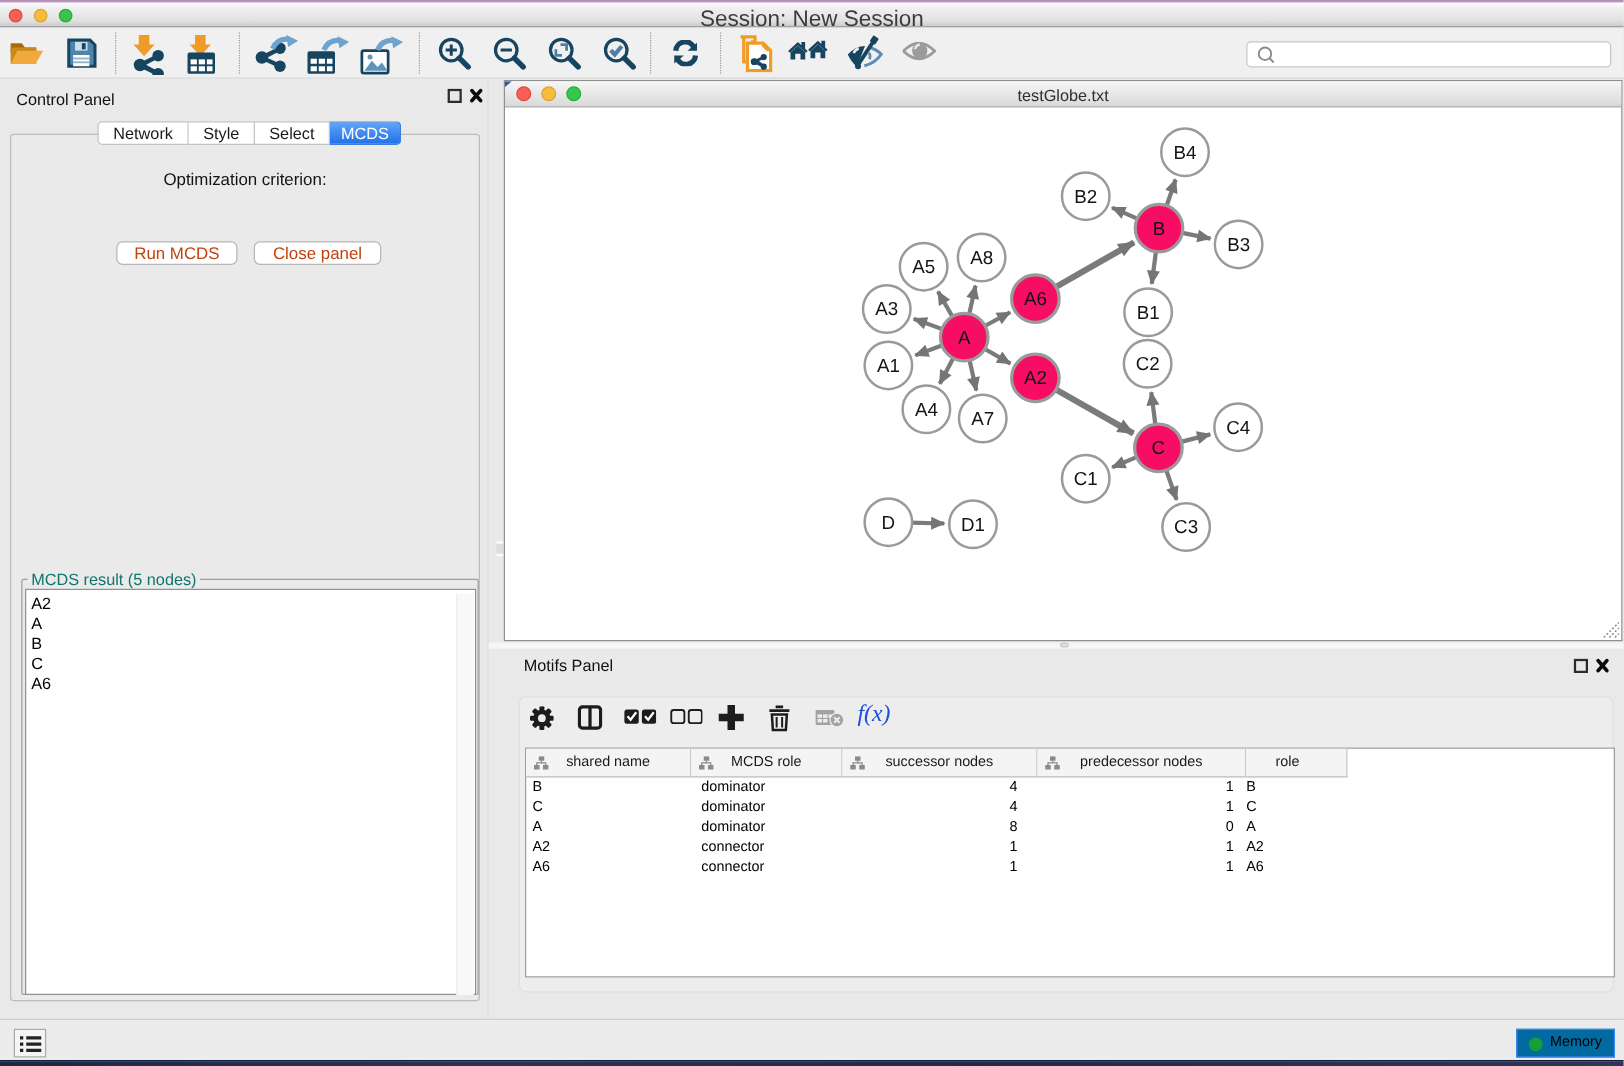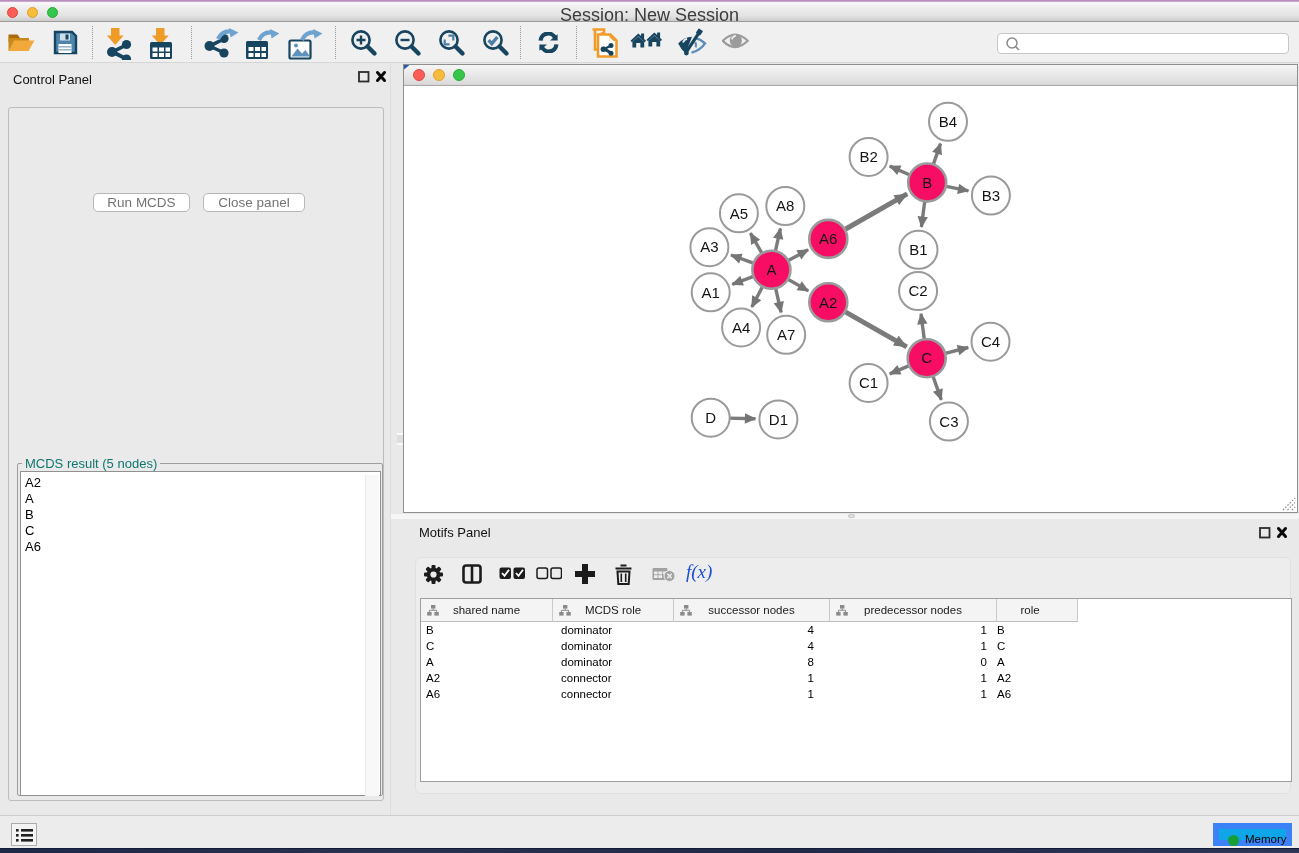--- a/index.html
+++ b/index.html
@@ -26,21 +26,21 @@
 .winbtns { position:absolute; top:7px; }
 .tabrow { position:absolute; z-index:3; display:flex; font-size:13px; color:#1a1a1a; }
 .tab { background:#fff; border:1px solid #c3c3c3; border-left:none; padding:0 0; text-align:center; line-height:17px; height:19px; }
 .tab:first-child { border-left:1px solid #c3c3c3; border-radius:4px 0 0 4px; }
 .tab:last-child { border-radius:0 4px 4px 0; }
 .tab.sel { background:linear-gradient(#60a5f7,#2271e9); color:#fff; border-color:#3a7fe0; }
 #cp-inner { position:absolute; left:8px; top:44px; width:376px; height:694px; border:1px solid #bdbdbd; border-radius:3px; background:#eaeaea; }
 #optlabel { position:absolute; left:0; width:100%; top:28px; text-align:center; font-size:13.5px; color:#141414; }
 #dropdown { position:absolute; left:36px; top:51px; width:311px; height:22px; background:#fff; border:1px solid #b7b7b7; border-radius:5px; font-size:13.5px; color:#141414; line-height:19px; padding-left:12px; }
 #spinner { position:absolute; right:-1px; top:-1px; width:22px; height:22px; border-radius:0 5px 5px 0; background:linear-gradient(#6aacf8,#2a71e9); }
-.btn { position:absolute; height:19px; background:#fff; border:1px solid #b7b7b7; border-radius:5px; font-size:13.5px; color:#737373; text-align:center; line-height:17px; }
+.btn { position:absolute; height:19px; background:#fff; border:1px solid #b7b7b7; border-radius:5px; font-size:13.5px; color:#c2410c; text-align:center; line-height:17px; }
 #grpbox { position:absolute; left:8px; top:355px; width:366px; height:333px; border:1px solid #9d9d9d; border-radius:2px; }
 #grpbox .legend { position:absolute; left:4px; top:-8px; background:#eaeaea; padding:0 3px; font-size:13px; color:#0f766e; }
 #mcdslist { position:absolute; left:2px; top:7px; width:361px; height:325px; background:#fff; border:1px solid #919191; font-size:13px; color:#000; }
 #mcdslist .items { position:absolute; left:4px; top:3px; line-height:16px; }
 #mcdslist .sbar { position:absolute; right:1px; top:3px; width:14px; height:321px; background:#f8f8f8; border-left:1px solid #ececec; }
 
 
 #netwin { position:absolute; left:403px; top:64px; width:895px; height:449px; background:#fff; border:1px solid #8f8f8f; }
 #nettitle { position:absolute; left:0; top:0; width:100%; height:21px;
   background:linear-gradient(#f6f6f6,#dcdcdc 90%, #d4d4d4); border-bottom:1px solid #a9a9a9; }
@@ -61,21 +61,21 @@
 .hicon { position:absolute; left:6px; top:6px; }
 .trow { position:absolute; font-size:11.5px; color:#000; height:16px; line-height:16px; }
 .tc { position:absolute; }
 #btabs { position:absolute; left:272px; top:272px; display:flex; font-size:13px; color:#1a1a1a; }
 #btabs .tab { height:19px; }
 #btabs .tab.sel { background:linear-gradient(#60a5f7,#2271e9); color:#fff; border-color:#3a7fe0; }
 
 
 #statusbar { position:absolute; left:0; top:815px; width:1299px; height:33px; background:#ececec; border-top:1px solid #cecece; }
 #listbtn { position:absolute; left:11px; top:7px; width:26px; height:23px; background:#f4f4f4; border:1px solid #ababab; }
-#membtn { position:absolute; right:7px; top:7px; width:79px; height:23px; background:#0ea5e9; border:6px solid #3b82f6; font-size:11.5px; color:#000; }
+#membtn { position:absolute; right:7px; top:7px; width:79px; height:23px; background:#0369a1; border:1px solid #3b82f6; font-size:11.5px; color:#000; }
 #membtn .dot { position:absolute; left:9px; top:6px; width:11px; height:11px; border-radius:50%; background:#169f37; }
 #membtn .txt { position:absolute; left:26px; top:4px; }
 #darkstrip { position:absolute; left:0; top:848px; width:1299px; height:5px; background:linear-gradient(90deg,#1d2746,#2a3254 30%,#20294a 60%,#2d3658); border-top:1px solid #131b36; }
 </style></head>
 <body>
 
 <div id="titlebar">
   <div class="tl r"></div>
     <div class="tl y"></div>
     <div class="tl g"></div>
@@ -234,21 +234,28 @@
       </svg>
     </div>
 </div>
 
 <div id="cpanel">
   <div class="head">Control Panel</div>
   <svg class="winbtns" width="32" height="14" style="left:357px">
     <rect x="2" y="2" width="9.5" height="9.5" fill="none" stroke="#2b2b2b" stroke-width="1.8"></rect>
     <path d="M20.5 2.5 L27.5 10.5 M27.5 2.5 L20.5 10.5" stroke="#0a0a0a" stroke-width="3" stroke-linecap="round"></path>
   </svg>
+  <div class="tabrow" style="left:78px; top:34px;">
+    <div class="tab" style="width:73px">Network</div>
+    <div class="tab" style="width:53px">Style</div>
+    <div class="tab" style="width:60px">Select</div>
+    <div class="tab sel" style="width:57px">MCDS</div>
+  </div>
   <div id="cp-inner">
+    <div id="optlabel">Optimization criterion:</div>
     <div class="btn" style="left:84px; top:85px; width:97px;">Run MCDS</div>
     <div class="btn" style="left:194px; top:85px; width:102px;">Close panel</div>
     <div id="grpbox">
       <div class="legend">MCDS result (5 nodes)</div>
       <div id="mcdslist">
         <div class="items">A2<br>A<br>B<br>C<br>A6</div>
         <div class="sbar"></div>
       </div>
     </div>
   </div>
@@ -258,20 +265,21 @@
 <div style="position:absolute;left:848px;top:514px;width:7px;height:4px;background:#dfdfdf;border:1px solid #c8c8c8;border-radius:2px;"></div>
 <div style="position:absolute;left:397px;top:433px;width:6px;height:12px;background:#dedede;border-top:2px solid #fbfbfb;border-bottom:2px solid #fbfbfb;"></div>
 <div id="netwin">
   <svg width="6" height="5" style="position:absolute;left:0;top:0;z-index:5">
       <path d="M0 0 H5.5 L0 4.5 z" fill="#2a56ad"></path>
     </svg>
   <div id="nettitle">
     <div class="tl r"></div>
       <div class="tl y"></div>
       <div class="tl g"></div>
+    <div class="title">testGlobe.txt</div>
   </div>
   <svg id="graph" width="893" height="426">
     <defs>
       <marker id="ah" markerUnits="userSpaceOnUse" markerWidth="13" markerHeight="12" refX="11" refY="6" orient="auto">
           <path d="M0.5,0.8 L12,6 L0.5,11.2 z" fill="#757575"></path>
         </marker>
       <marker id="ah2" markerUnits="userSpaceOnUse" markerWidth="15" markerHeight="13" refX="13" refY="6.5" orient="auto">
           <path d="M0.5,0.8 L14,6.5 L0.5,12.2 z" fill="#757575"></path>
         </marker>
     </defs>

